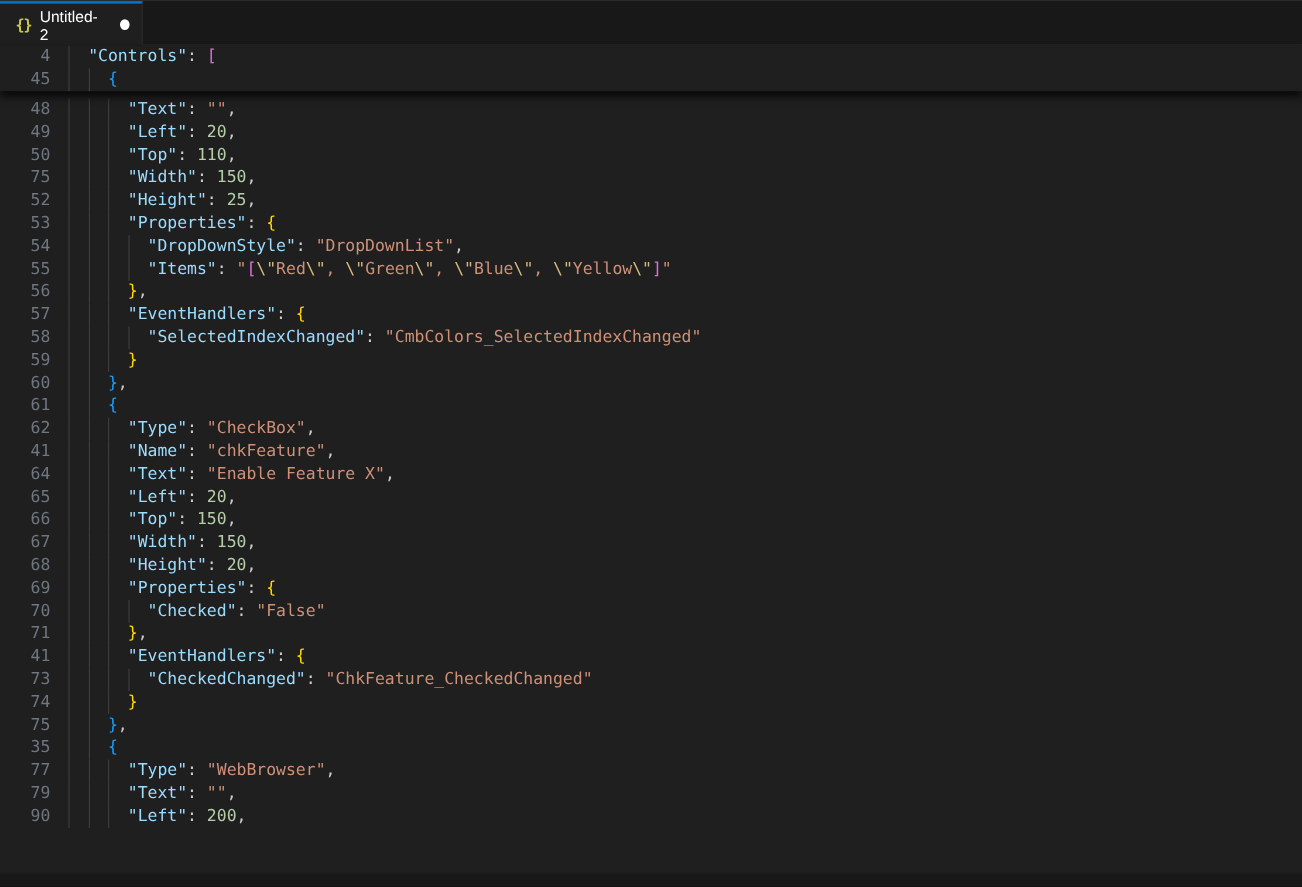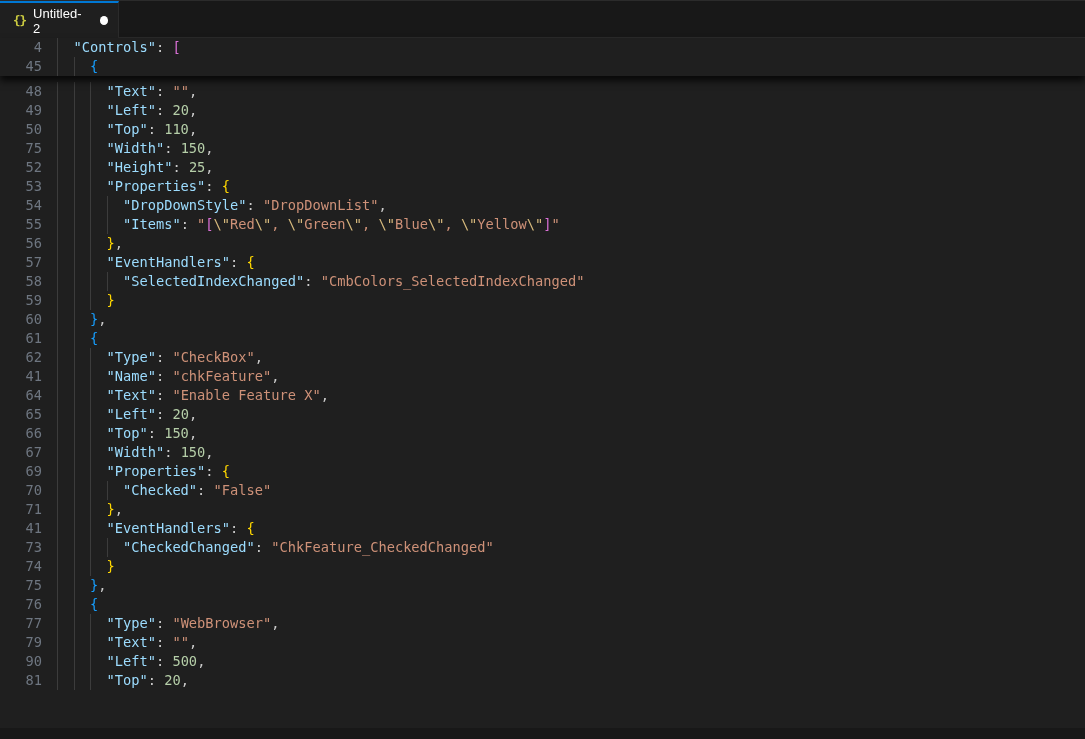--- a/index.html
+++ b/index.html
@@ -107,30 +107,30 @@
         <div class="row"><i class="guide" style="left: 57px;"></i><i class="guide" style="left: 73.54px;"></i><i class="guide" style="left: 90.08px;"></i><i class="guide" style="left: 106.62px;"></i><div class="ln">58</div><div class="src"><span class="tk-w">        </span><span class="tk-k">"SelectedIndexChanged"</span><span class="tk-p">: </span><span class="tk-s">"CmbColors_SelectedIndexChanged"</span></div></div>
         <div class="row"><i class="guide" style="left: 57px;"></i><i class="guide" style="left: 73.54px;"></i><i class="guide" style="left: 90.08px;"></i><div class="ln">59</div><div class="src"><span class="tk-w">      </span><span class="tk-g">}</span></div></div>
         <div class="row"><i class="guide" style="left: 57px;"></i><i class="guide" style="left: 73.54px;"></i><div class="ln">60</div><div class="src"><span class="tk-w">    </span><span class="tk-b">}</span><span class="tk-p">,</span></div></div>
         <div class="row"><i class="guide" style="left: 57px;"></i><i class="guide" style="left: 73.54px;"></i><div class="ln">61</div><div class="src"><span class="tk-w">    </span><span class="tk-b">{</span></div></div>
         <div class="row"><i class="guide" style="left: 57px;"></i><i class="guide" style="left: 73.54px;"></i><i class="guide" style="left: 90.08px;"></i><div class="ln">62</div><div class="src"><span class="tk-w">      </span><span class="tk-k">"Type"</span><span class="tk-p">: </span><span class="tk-s">"CheckBox"</span><span class="tk-p">,</span></div></div>
         <div class="row"><i class="guide" style="left: 57px;"></i><i class="guide" style="left: 73.54px;"></i><i class="guide" style="left: 90.08px;"></i><div class="ln">41</div><div class="src"><span class="tk-w">      </span><span class="tk-k">"Name"</span><span class="tk-p">: </span><span class="tk-s">"chkFeature"</span><span class="tk-p">,</span></div></div>
         <div class="row"><i class="guide" style="left: 57px;"></i><i class="guide" style="left: 73.54px;"></i><i class="guide" style="left: 90.08px;"></i><div class="ln">64</div><div class="src"><span class="tk-w">      </span><span class="tk-k">"Text"</span><span class="tk-p">: </span><span class="tk-s">"Enable Feature X"</span><span class="tk-p">,</span></div></div>
         <div class="row"><i class="guide" style="left: 57px;"></i><i class="guide" style="left: 73.54px;"></i><i class="guide" style="left: 90.08px;"></i><div class="ln">65</div><div class="src"><span class="tk-w">      </span><span class="tk-k">"Left"</span><span class="tk-p">: </span><span class="tk-n">20</span><span class="tk-p">,</span></div></div>
         <div class="row"><i class="guide" style="left: 57px;"></i><i class="guide" style="left: 73.54px;"></i><i class="guide" style="left: 90.08px;"></i><div class="ln">66</div><div class="src"><span class="tk-w">      </span><span class="tk-k">"Top"</span><span class="tk-p">: </span><span class="tk-n">150</span><span class="tk-p">,</span></div></div>
         <div class="row"><i class="guide" style="left: 57px;"></i><i class="guide" style="left: 73.54px;"></i><i class="guide" style="left: 90.08px;"></i><div class="ln">67</div><div class="src"><span class="tk-w">      </span><span class="tk-k">"Width"</span><span class="tk-p">: </span><span class="tk-n">150</span><span class="tk-p">,</span></div></div>
+        <div class="row"><i class="guide" style="left: 57px;"></i><i class="guide" style="left: 73.54px;"></i><i class="guide" style="left: 90.08px;"></i><div class="ln">68</div><div class="src"><span class="tk-w">      </span><span class="tk-k">"Height"</span><span class="tk-p">: </span><span class="tk-n">20</span><span class="tk-p">,</span></div></div>
         <div class="row"><i class="guide" style="left: 57px;"></i><i class="guide" style="left: 73.54px;"></i><i class="guide" style="left: 90.08px;"></i><div class="ln">69</div><div class="src"><span class="tk-w">      </span><span class="tk-k">"Properties"</span><span class="tk-p">: </span><span class="tk-g">{</span></div></div>
         <div class="row"><i class="guide" style="left: 57px;"></i><i class="guide" style="left: 73.54px;"></i><i class="guide" style="left: 90.08px;"></i><i class="guide" style="left: 106.62px;"></i><div class="ln">70</div><div class="src"><span class="tk-w">        </span><span class="tk-k">"Checked"</span><span class="tk-p">: </span><span class="tk-s">"False"</span></div></div>
         <div class="row"><i class="guide" style="left: 57px;"></i><i class="guide" style="left: 73.54px;"></i><i class="guide" style="left: 90.08px;"></i><div class="ln">71</div><div class="src"><span class="tk-w">      </span><span class="tk-g">}</span><span class="tk-p">,</span></div></div>
         <div class="row"><i class="guide" style="left: 57px;"></i><i class="guide" style="left: 73.54px;"></i><i class="guide" style="left: 90.08px;"></i><div class="ln">41</div><div class="src"><span class="tk-w">      </span><span class="tk-k">"EventHandlers"</span><span class="tk-p">: </span><span class="tk-g">{</span></div></div>
         <div class="row"><i class="guide" style="left: 57px;"></i><i class="guide" style="left: 73.54px;"></i><i class="guide" style="left: 90.08px;"></i><i class="guide" style="left: 106.62px;"></i><div class="ln">73</div><div class="src"><span class="tk-w">        </span><span class="tk-k">"CheckedChanged"</span><span class="tk-p">: </span><span class="tk-s">"ChkFeature_CheckedChanged"</span></div></div>
         <div class="row"><i class="guide" style="left: 57px;"></i><i class="guide" style="left: 73.54px;"></i><i class="guide" style="left: 90.08px;"></i><div class="ln">74</div><div class="src"><span class="tk-w">      </span><span class="tk-g">}</span></div></div>
         <div class="row"><i class="guide" style="left: 57px;"></i><i class="guide" style="left: 73.54px;"></i><div class="ln">75</div><div class="src"><span class="tk-w">    </span><span class="tk-b">}</span><span class="tk-p">,</span></div></div>
-        <div class="row"><i class="guide" style="left: 57px;"></i><i class="guide" style="left: 73.54px;"></i><div class="ln">76</div><div class="src"><span class="tk-w">    </span><span class="tk-b">{</span></div></div>
+        <div class="row"><i class="guide" style="left: 57px;"></i><i class="guide" style="left: 73.54px;"></i><div class="ln">35</div><div class="src"><span class="tk-w">    </span><span class="tk-b">{</span></div></div>
         <div class="row"><i class="guide" style="left: 57px;"></i><i class="guide" style="left: 73.54px;"></i><i class="guide" style="left: 90.08px;"></i><div class="ln">77</div><div class="src"><span class="tk-w">      </span><span class="tk-k">"Type"</span><span class="tk-p">: </span><span class="tk-s">"WebBrowser"</span><span class="tk-p">,</span></div></div>
         <div class="row"><i class="guide" style="left: 57px;"></i><i class="guide" style="left: 73.54px;"></i><i class="guide" style="left: 90.08px;"></i><div class="ln">79</div><div class="src"><span class="tk-w">      </span><span class="tk-k">"Text"</span><span class="tk-p">: </span><span class="tk-s">""</span><span class="tk-p">,</span></div></div>
-        <div class="row"><i class="guide" style="left: 57px;"></i><i class="guide" style="left: 73.54px;"></i><i class="guide" style="left: 90.08px;"></i><div class="ln">90</div><div class="src"><span class="tk-w">      </span><span class="tk-k">"Left"</span><span class="tk-p">: </span><span class="tk-n">500</span><span class="tk-p">,</span></div></div>
-        <div class="row"><i class="guide" style="left: 57px;"></i><i class="guide" style="left: 73.54px;"></i><i class="guide" style="left: 90.08px;"></i><div class="ln">81</div><div class="src"><span class="tk-w">      </span><span class="tk-k">"Top"</span><span class="tk-p">: </span><span class="tk-n">20</span><span class="tk-p">,</span></div></div>
+        <div class="row"><i class="guide" style="left: 57px;"></i><i class="guide" style="left: 73.54px;"></i><i class="guide" style="left: 90.08px;"></i><div class="ln">90</div><div class="src"><span class="tk-w">      </span><span class="tk-k">"Left"</span><span class="tk-p">: </span><span class="tk-n">200</span><span class="tk-p">,</span></div></div>
       </div>
   </div>
 
   <div class="bottom-strip"></div>
 
 </div>
 
 </body></html>

